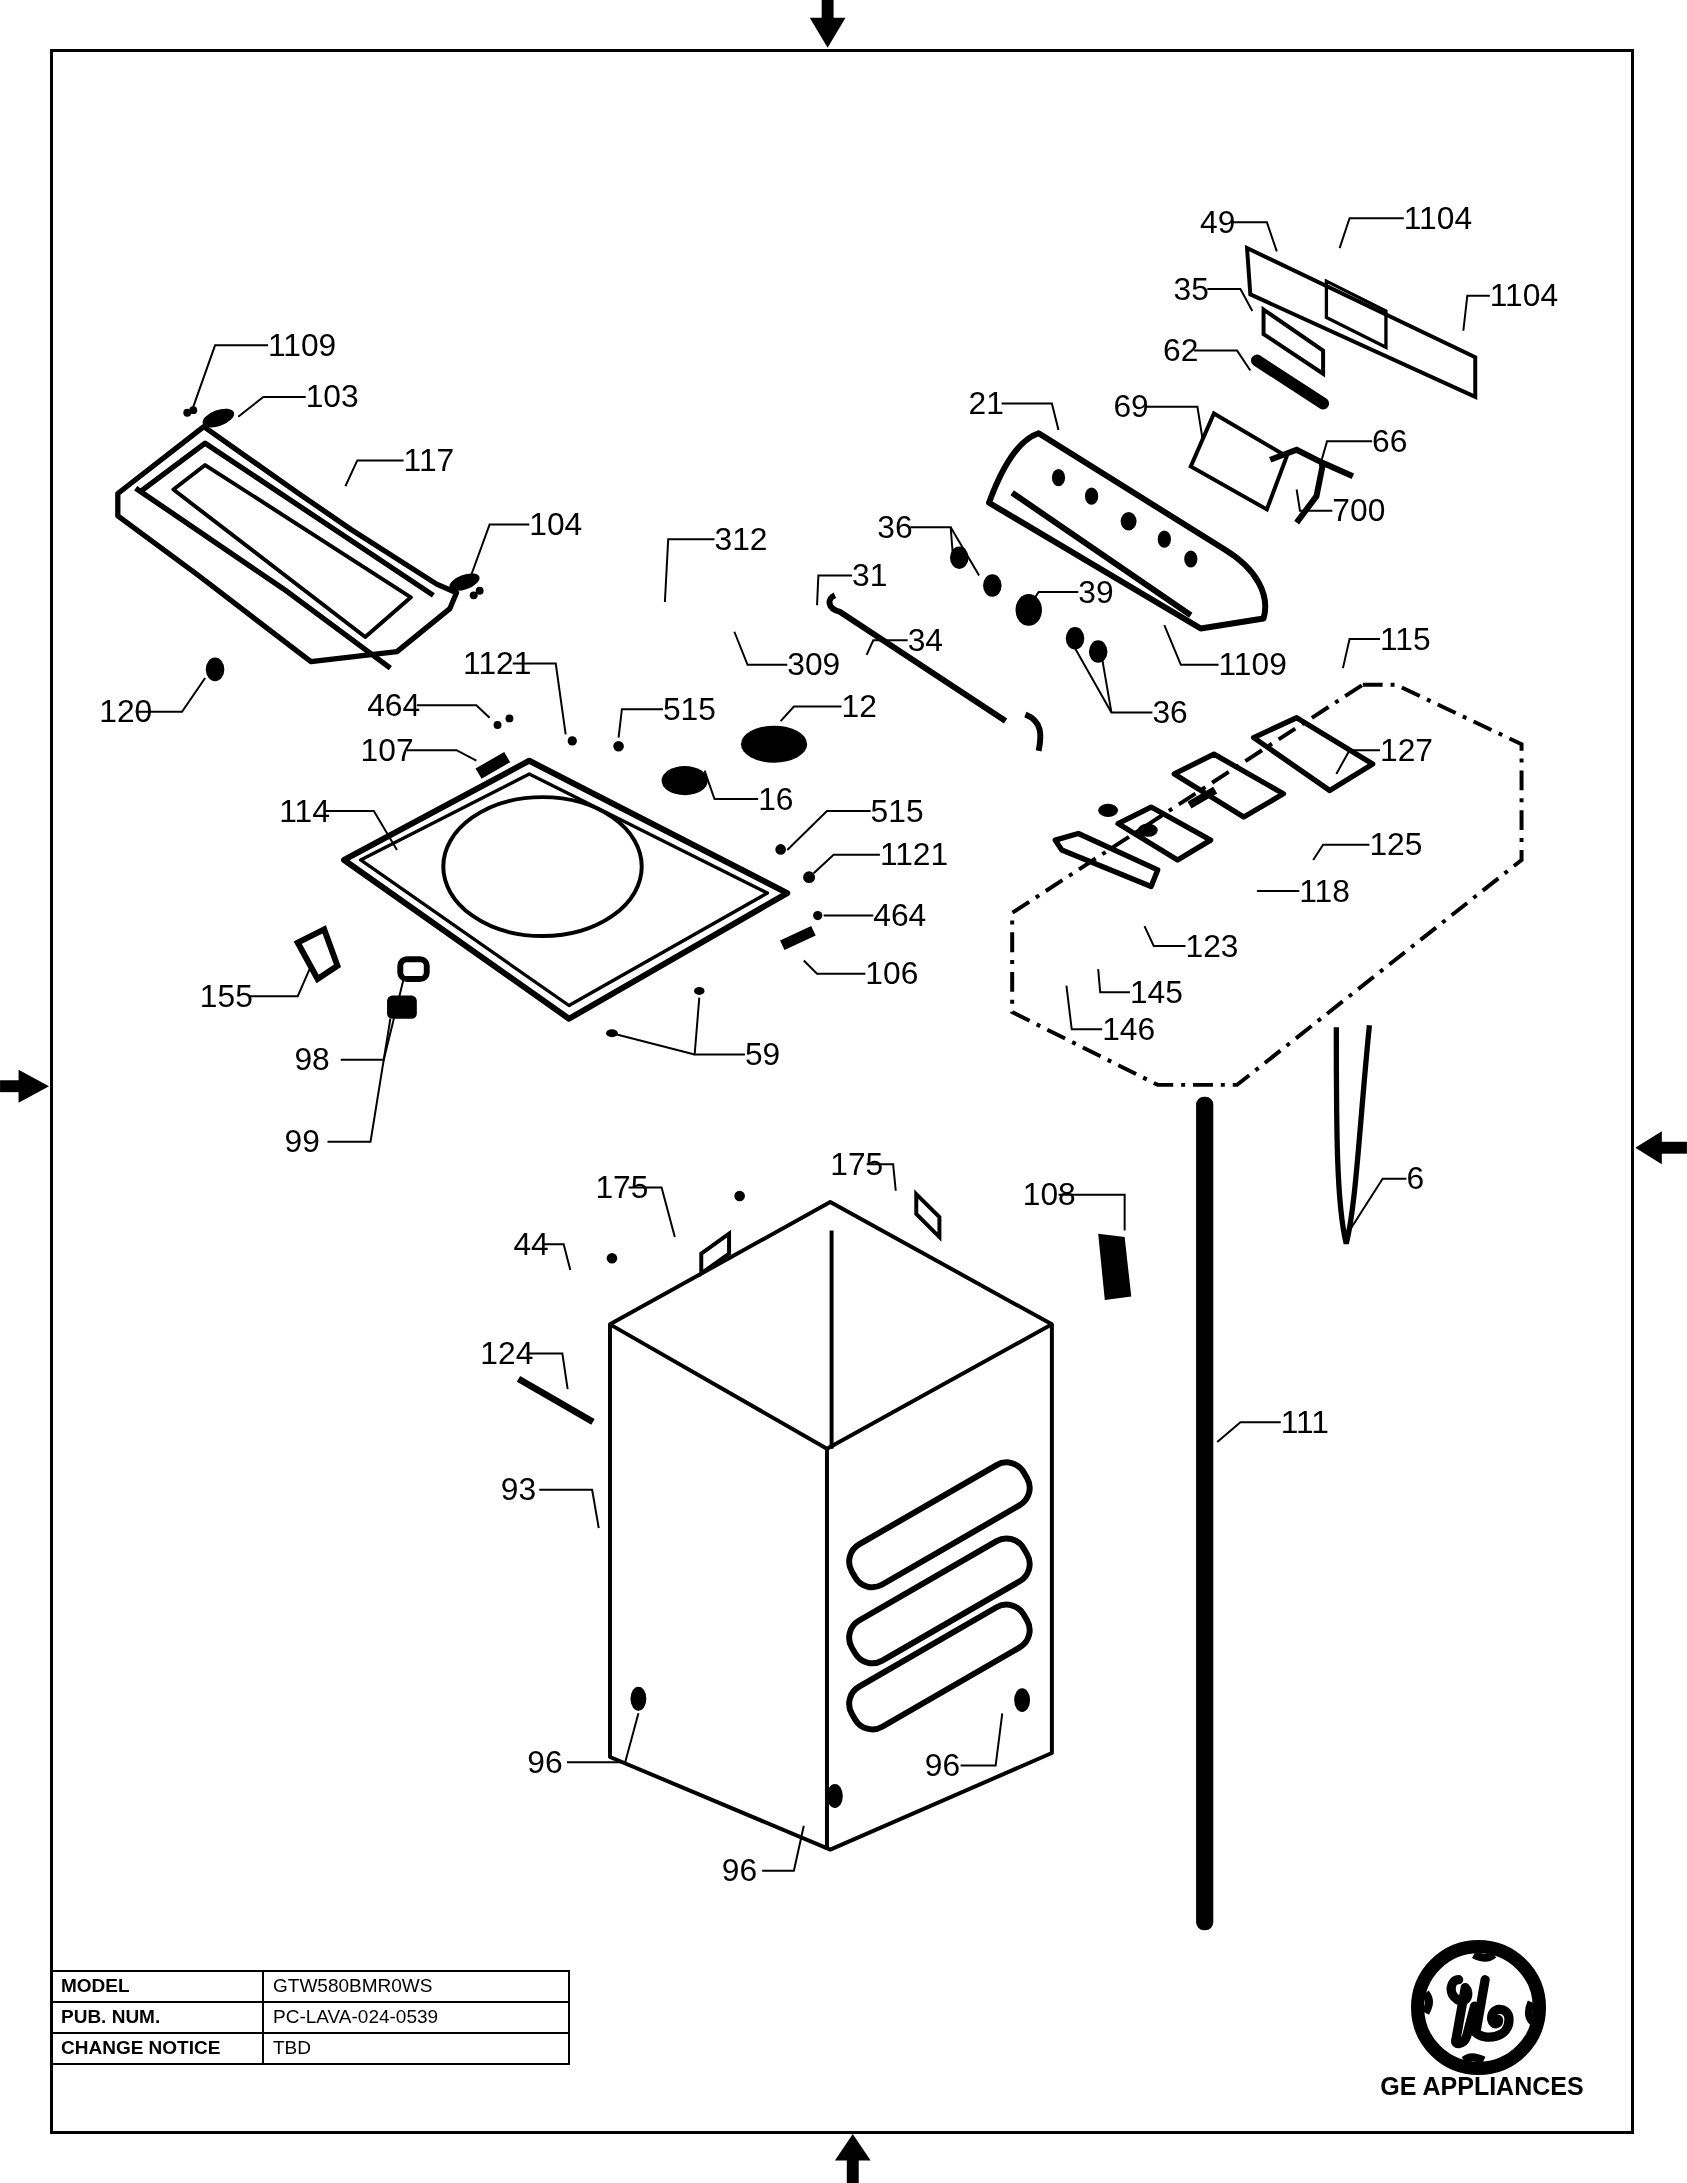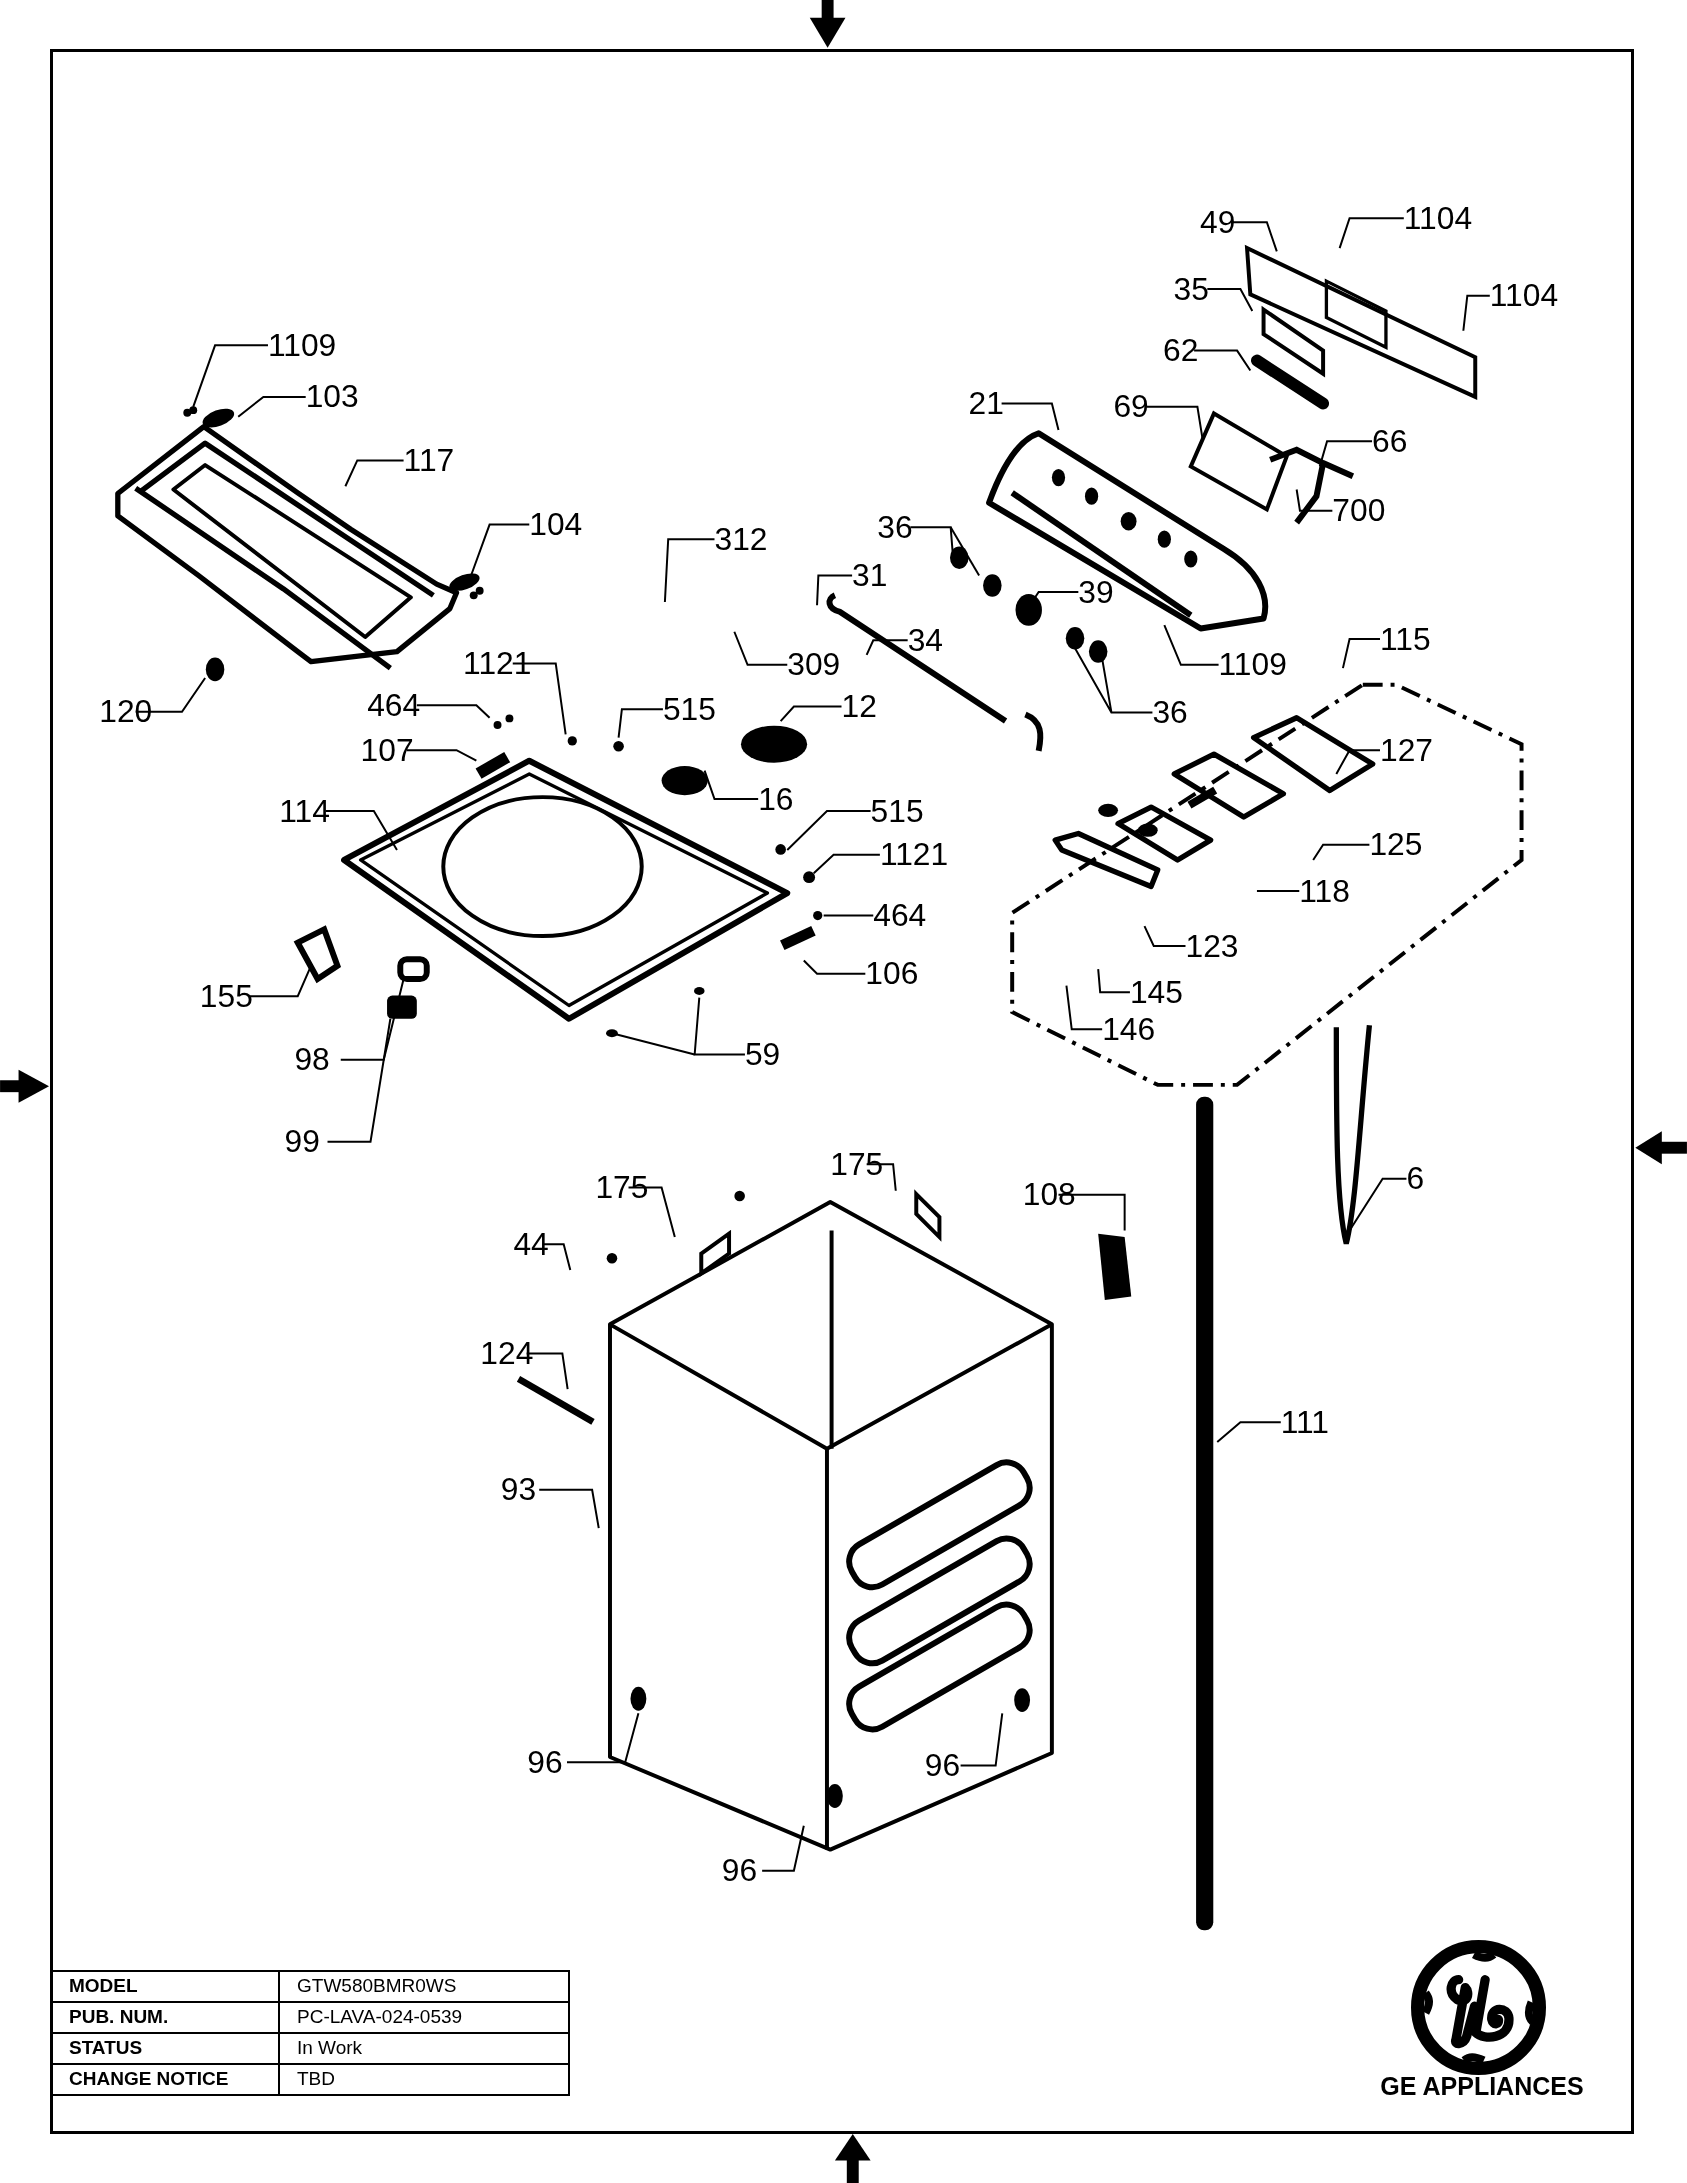--- a/index.html
+++ b/index.html
@@ -1,21 +1,21 @@
 <!DOCTYPE html>
 <html style="font-size:10.6px"><head>
 <meta charset="utf-8">
 <style>
   html, body { margin:0; padding:0; background:#ffffff; }
   body { width:1687px; height:2183px; position:relative; overflow:hidden; font-family:"Liberation Sans", sans-serif; }
   #frame { position:absolute; left:50px; top:49px; width:1584px; height:2085px; border:3.3px solid #000; box-sizing:border-box; }
   svg#art { position:absolute; left:0; top:0; width:1687px; height:2183px; }
   .callout { font-family:"Liberation Sans", sans-serif; font-size:48px; fill:#000; }
   .title-block { position:absolute; left:50px; top:1970px; width:520px; border-collapse:collapse; }
-  .title-block td { border:2.6px solid #000; height:29px; padding:0 17px; font-size:19px; line-height:26.5px; }
+  .title-block td { border:2.6px solid #000; height:29px; padding:0 9px; font-size:19px; line-height:26.5px; }
   .title-block td.k { font-weight:bold; width:192px; }
   .brand { position:absolute; left:1363px; top:2072px; width:238px; text-align:center; font-weight:bold; font-size:25px; }
   .logo { position:absolute; left:1411px; top:1940px; width:135px; height:135px; }
 </style>
 </head>
 <body>
 
 <div id="frame"></div>
 
 <svg id="art" viewBox="0 0 2550 3300">
@@ -297,24 +297,20 @@
   <tbody>
       <tr>
     <td class="k">MODEL</td>
     <td>GTW580BMR0WS</td>
   </tr>
   <tr>
     <td class="k">PUB. NUM.</td>
     <td>PC-LAVA-024-0539</td>
   </tr>
   <tr>
-    <td class="k">STATUS</td>
-    <td>In Work</td>
-  </tr>
-  <tr>
     <td class="k">CHANGE NOTICE</td>
     <td>TBD</td>
   </tr>
 </tbody>
   </table>
 
 <svg class="logo" viewBox="0 0 204 204">
   <circle cx="102" cy="102" r="92" fill="none" stroke="#000" stroke-width="20"></circle>
   <path d="M72,60 C60,60 55,80 70,90 C85,98 90,80 82,72 M82,72 L68,150 C64,160 80,158 84,146 L96,100" fill="none" stroke="#000" stroke-width="14" stroke-linecap="round"></path>
   <path d="M112,60 L98,140 C110,152 150,150 148,118 C146,100 120,100 122,120 C124,130 134,128 132,120" fill="none" stroke="#000" stroke-width="14" stroke-linecap="round"></path>

